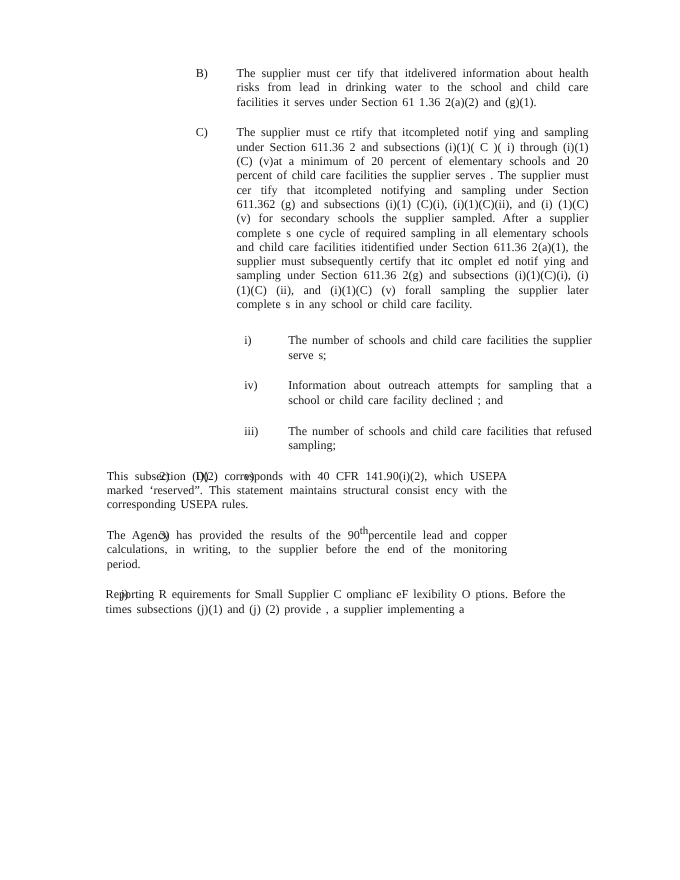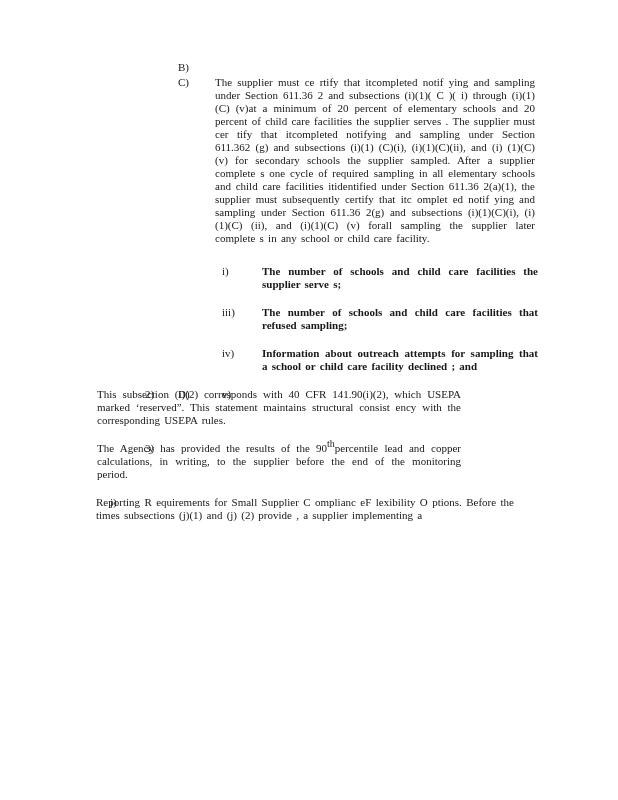--- a/index.html
+++ b/index.html
@@ -33,56 +33,57 @@
     word-spacing: 1.5px;
   }
   
   .lvl-letter .marker { left: 110px; }
   .lvl-letter .body   { margin-left: 96px; width: 418px; }
   .lvl-num .marker    { left: 145px; }
   .lvl-num .body      { margin-left: 97px; width: 364px; }
   .lvl-sub .marker    { left: 178px; }
   .lvl-sub .body      { margin-left: 215px; width: 320px; }
   .lvl-roman .marker  { left: 222px; }
-  .lvl-roman .body    { margin-left: 262px; width: 276px; font-weight: bold; }
+  .lvl-roman .body    { margin-left: 262px; width: 276px; }
   .gap-before-roman { margin-top: 20px; }
   sup {
     font-size: 10px;
     line-height: 0;
     vertical-align: super;
   }
 </style>
 </head>
 <body>
 
 <div class="page">
 
   <div class="para lvl-sub">
     <span class="marker">B)</span>
+    <div class="body">The supplier must cer tify that itdelivered information about health risks from lead in drinking water to the school and child care facilities it serves under Section 61 1.36 2(a)(2) and (g)(1).</div>
   </div>
 
   <div class="para lvl-sub">
     <span class="marker">C)</span>
     <div class="body">The supplier must ce rtify that itcompleted notif ying and sampling under Section 611.36 2 and subsections (i)(1)( C )( i) through (i)(1)(C) (v)at a minimum of 20 percent of elementary schools and 20 percent of child care facilities the supplier serves . The supplier must cer tify that itcompleted notifying and sampling under Section 611.362 (g) and subsections (i)(1) (C)(i), (i)(1)(C)(ii), and (i) (1)(C)(v) for secondary schools the supplier sampled. After a supplier complete s one cycle of required sampling in all elementary schools and child care facilities itidentified under Section 611.36 2(a)(1), the supplier must subsequently certify that itc omplet ed notif ying and sampling under Section 611.36 2(g) and subsections (i)(1)(C)(i), (i)(1)(C) (ii), and (i)(1)(C) (v) forall sampling the supplier later complete s in any school or child care facility.</div>
   </div>
 
   <div class="para lvl-roman gap-before-roman">
     <span class="marker">i)</span>
     <div class="body">The number of schools and child care facilities the supplier serve s;</div>
   </div>
 
 
   <div class="para lvl-roman">
-    <span class="marker">iii)</span>
-    <div class="body">The number of schools and child care facilities that refused sampling;</div>
+    <span class="marker">iv)</span>
+    <div class="body">Information about outreach attempts for sampling that a school or child care facility declined ; and</div>
   </div>
 
   <div class="para lvl-roman">
-    <span class="marker">iv)</span>
-    <div class="body">Information about outreach attempts for sampling that a school or child care facility declined ; and</div>
+    <span class="marker">iii)</span>
+    <div class="body">The number of schools and child care facilities that refused sampling;</div>
   </div>
 
   <div class="para lvl-roman">
     <span class="marker">v)</span>
   </div>
 
   <div class="para lvl-sub">
     <span class="marker">D)</span>
   </div>
 

